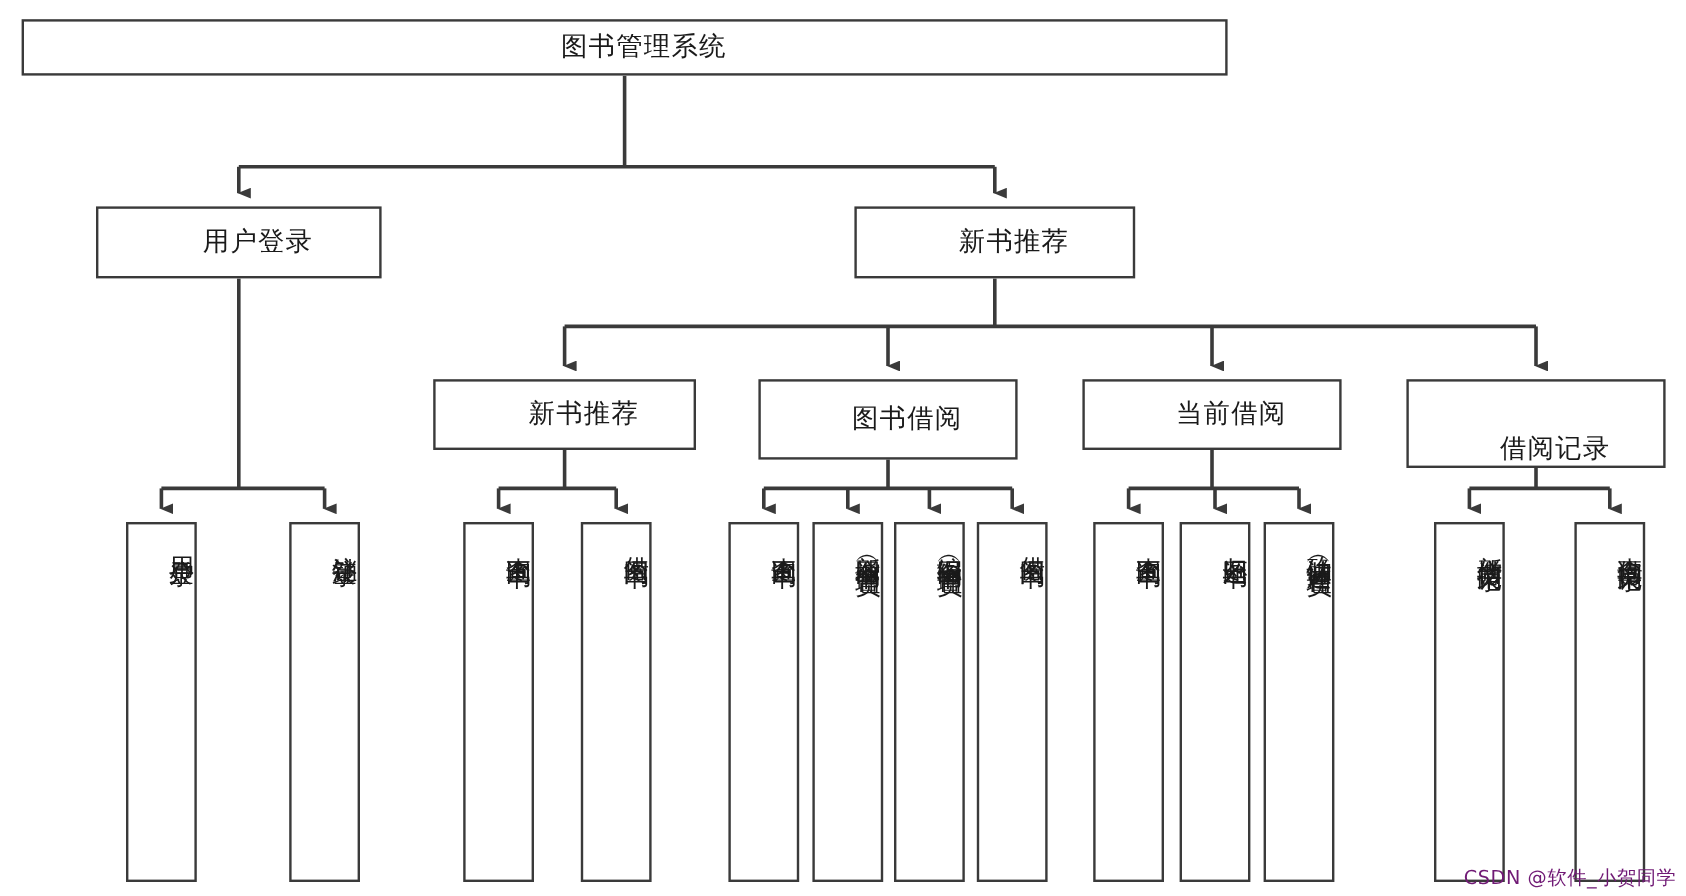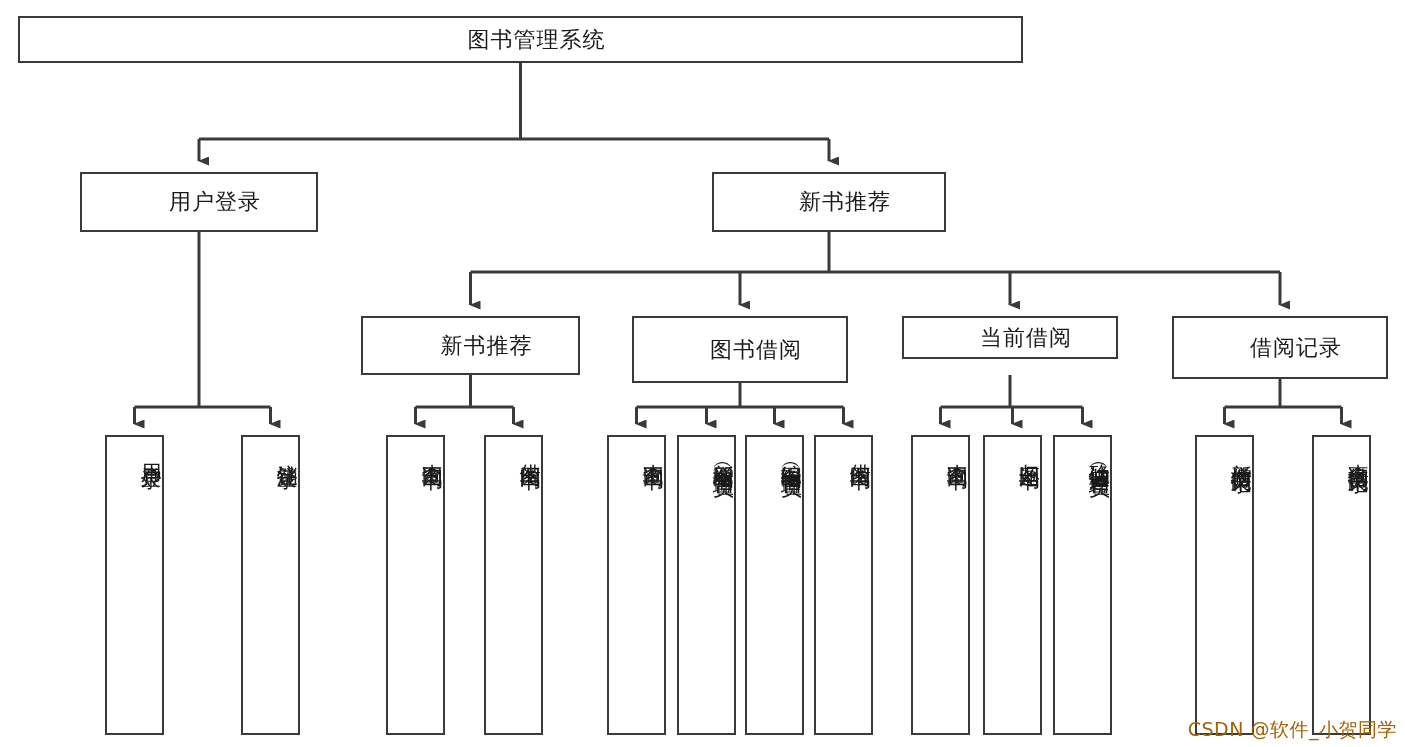--- a/index.html
+++ b/index.html
@@ -55,22 +55,22 @@
     font-size: 21px;
     line-height: 1.12;
     letter-spacing: 2px;
     white-space: normal;
     max-height: 290px;
   }
   #watermark {
     position: absolute;
     right: 8px;
     bottom: 4px;
-    font-size: 19px;
-    color: #a16207;
+    font-size: 16px;
+    color: #701a75;
     letter-spacing: 0.5px;
     z-index: 5;
     white-space: nowrap;
     font-family: "DejaVu Sans", "Liberation Sans", sans-serif;
   }
 </style>
 </head>
 <body>
 
 <div id="canvas">
@@ -127,24 +127,24 @@
       </div>
       <div class="node" style="left: 712px; top: 172px; width: 234px; height: 60px;">
         <span class="label">新书推荐</span>
       </div>
       <div class="node" style="left: 361px; top: 316px; width: 219px; height: 59px;">
         <span class="label">新书推荐</span>
       </div>
       <div class="node" style="left: 632px; top: 316px; width: 216px; height: 67px;">
         <span class="label">图书借阅</span>
       </div>
-      <div class="node" style="left: 902px; top: 316px; width: 216px; height: 43px;">
+      <div class="node" style="left: 902px; top: 316px; width: 216px; height: 59px;">
         <span class="label">当前借阅</span>
       </div>
-      <div class="node" style="left: 1172px; top: 316px; width: 216px; height: 63px;">
+      <div class="node" style="left: 1172px; top: 316px; width: 216px; height: 74px; align-items: flex-end;">
         <span class="label">借阅记录</span>
       </div>
       <div class="node vertical" style="left: 105px; top: 435px; width: 59px; height: 300px;">
         <span class="label">用户登录</span>
       </div>
       <div class="node vertical" style="left: 241px; top: 435px; width: 59px; height: 300px;">
         <span class="label">注销登录</span>
       </div>
       <div class="node vertical" style="left: 386px; top: 435px; width: 59px; height: 300px;">
         <span class="label">查询图书</span>

